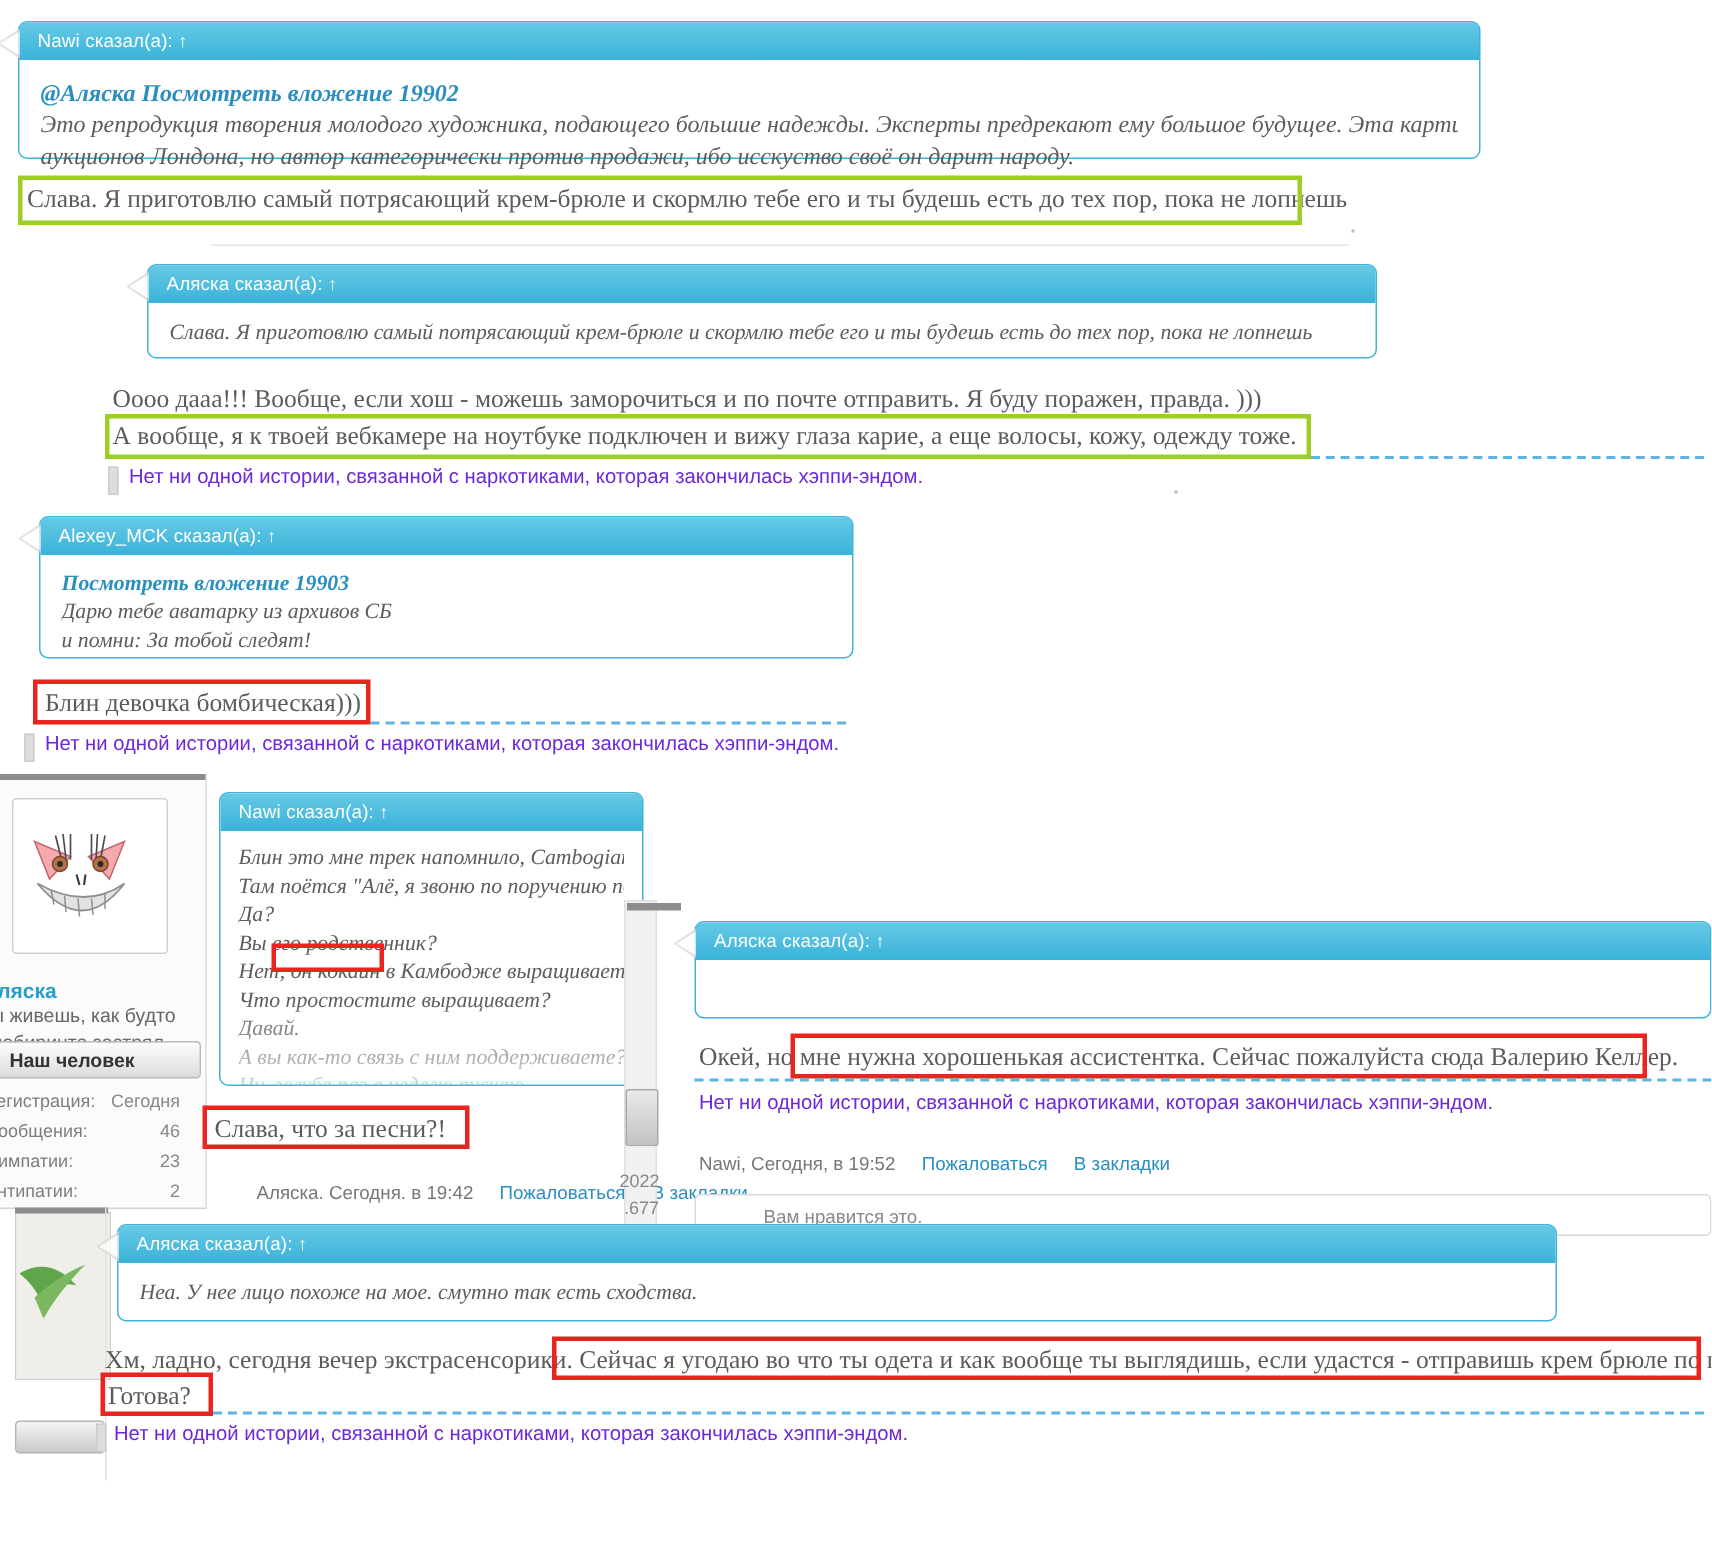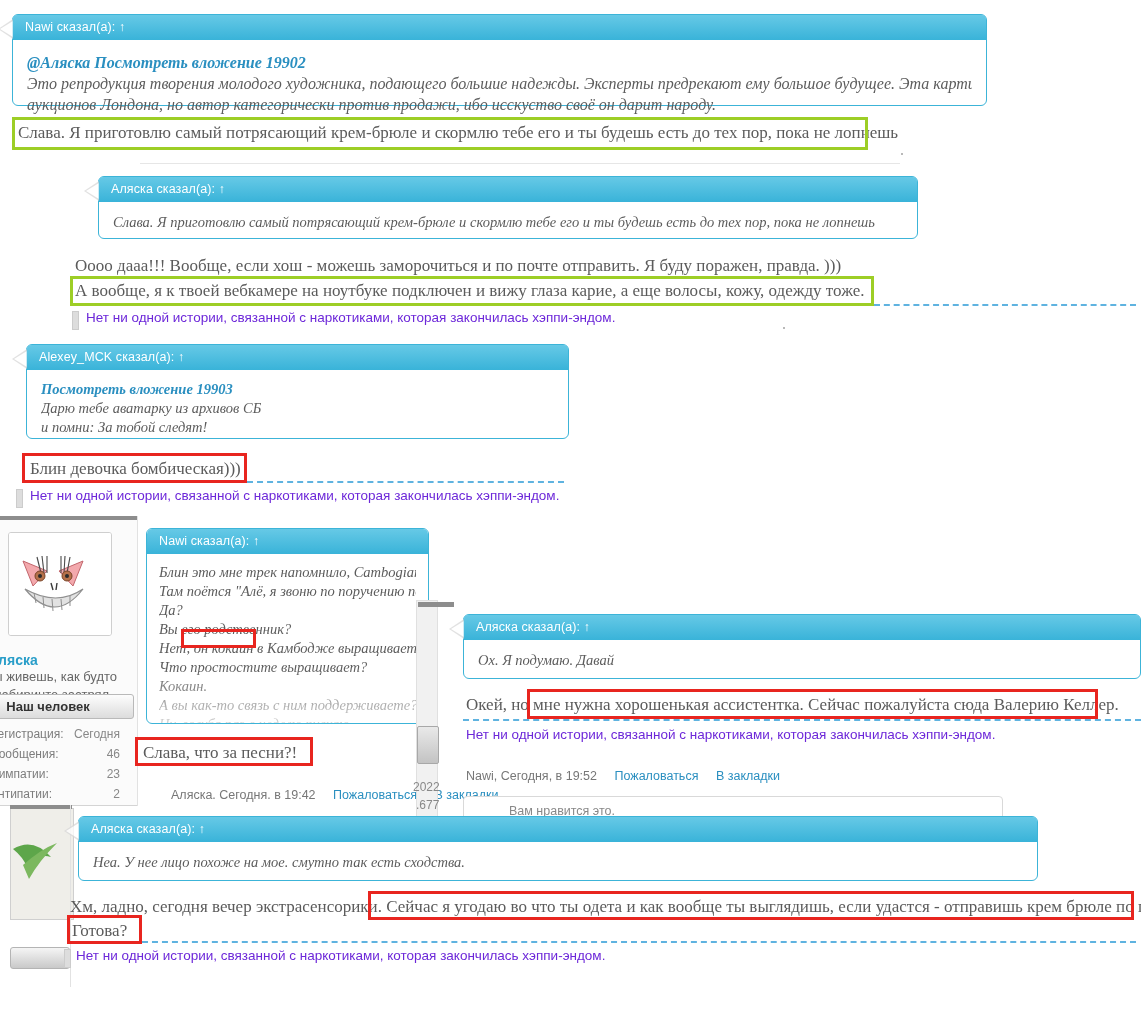--- a/index.html
+++ b/index.html
@@ -330,21 +330,21 @@
     <span>Nawi сказал(а):</span>
     <span class="arrow">↑</span>
   </div>
   <div class="quote-body fade" style="font-size:14.5px;line-height:19px;padding:9px 12px;">
     <div class="ln">Блин это мне трек напомнило, Cambogian Cocaine)))</div>
     <div class="ln">Там поётся "Алё, я звоню по поручению почта банка, т</div>
     <div class="ln">Да?</div>
     <div class="ln">Вы его родственник?</div>
     <div class="ln">Нет, он кокаин в Камбодже выращивает.</div>
     <div class="ln">Что простоститe выращивает?</div>
-    <div class="ln">Кокаин.</div>
+    <div class="ln">Давай.</div>
     <div class="ln">А вы как-то связь с ним поддерживаете?</div>
     <div class="ln">Ну, голубя раз в неделю пускаю.</div>
   </div>
 </div>
 <div class="hl hl-red" style="left:181px;top:629px;width:75px;height:19px;"></div>
 
 <div class="msg" style="left:143px;top:740px;">Слава, что за песни?!</div>
 <div class="hl hl-red" style="left:135px;top:737px;width:178px;height:29px;"></div>
 
 <div class="footer" style="left:171px;top:788px;">
@@ -359,41 +359,38 @@
 
 <div class="frag" style="left:413px;top:780px;">2022</div>
 <div class="frag" style="left:416px;top:798px;text-align:right;">.677</div>
 
 <div class="quote" style="left:463px;top:614px;width:678px;height:65px;">
   <div class="tail"></div>
   <div class="quote-head">
     <span>Аляска сказал(а):</span>
     <span class="arrow">↑</span>
   </div>
-  <div class="quote-body" style="font-size:14.5px;padding-top:10px;">
-    <div class="ln">Ох. Я подумаю. Давай</div>
-  </div>
 </div>
 
 <div class="msg" style="left:466px;top:692px;">
   <span>Окей, но</span>
   <span>мне нужна хорошенькая ассистентка. Сейчас пожалуйста сюда Валерию Келлер.</span>
 </div>
 <div class="hl hl-red" style="left:527px;top:689px;width:571px;height:30px;"></div>
 
 <div class="sigline" style="left:463px;top:719px;width:678px;"></div>
 <div class="sigtext" style="left:466px;top:727px;">Нет ни одной истории, связанной с наркотиками, которая закончилась хэппи-эндом.</div>
 
 <div class="footer" style="left:466px;top:769px;">
   <span>Nawi, Сегодня, в 19:52</span>
   <a href="#">Пожаловаться</a>
   <a href="#">В закладки</a>
 </div>
 
-<div class="likebar" style="left:463px;top:796px;width:540px;height:28px;padding-left:45px;">Вам нравится это.</div>
+<div class="likebar" style="left:463px;top:796px;width:678px;height:28px;padding-left:45px;">Вам нравится это.</div>
 
 <div class="abs" style="left:10px;top:808px;width:62px;height:110px;border:1px solid #cfcfcf;background:#ffffff;overflow:hidden;">
   <svg viewBox="0 0 62 110" width="62" height="110">
     <rect width="62" height="110" fill="#efeee9"></rect>
     <path d="M2,40 Q22,28 40,48 Q26,44 16,58 Q12,48 2,40 Z" fill="#5da64a"></path>
     <path d="M12,56 Q30,40 46,34 Q28,52 18,70 Z" fill="#7cb85f"></path>
   </svg>
 </div>
 <div class="abs" style="left:10px;top:805px;width:62px;height:4px;background:#8d8d8d;"></div>
 <div class="abs" style="left:10px;top:947px;width:58px;height:20px;background:linear-gradient(to bottom,#f5f5f5,#c9c9c9);border:1px solid #b4b4b4;border-radius:3px;"></div>

